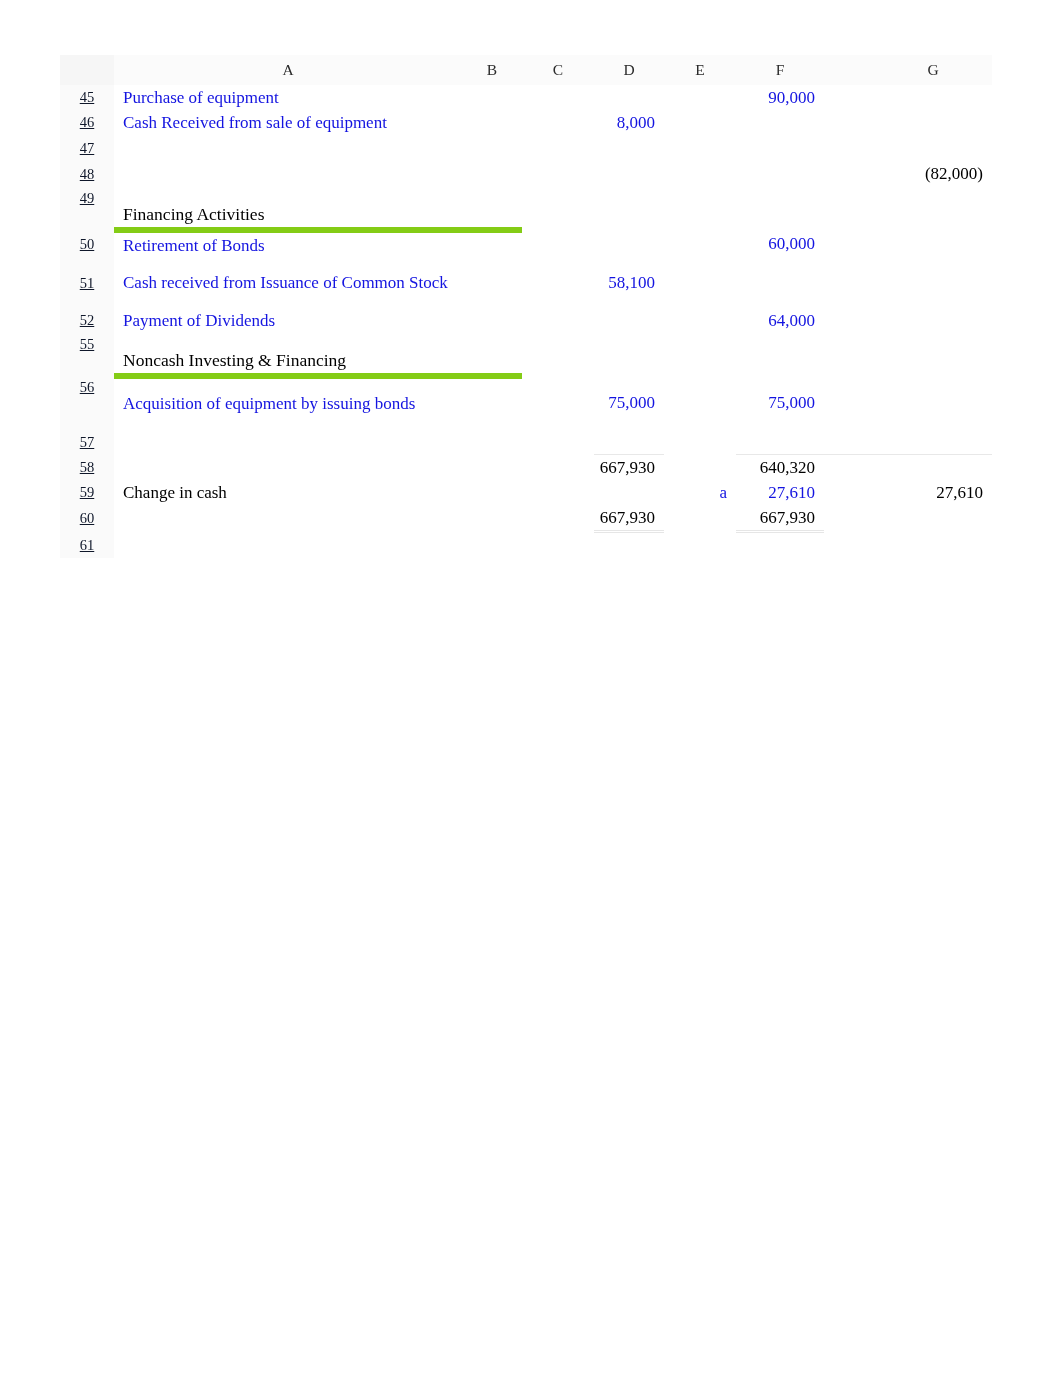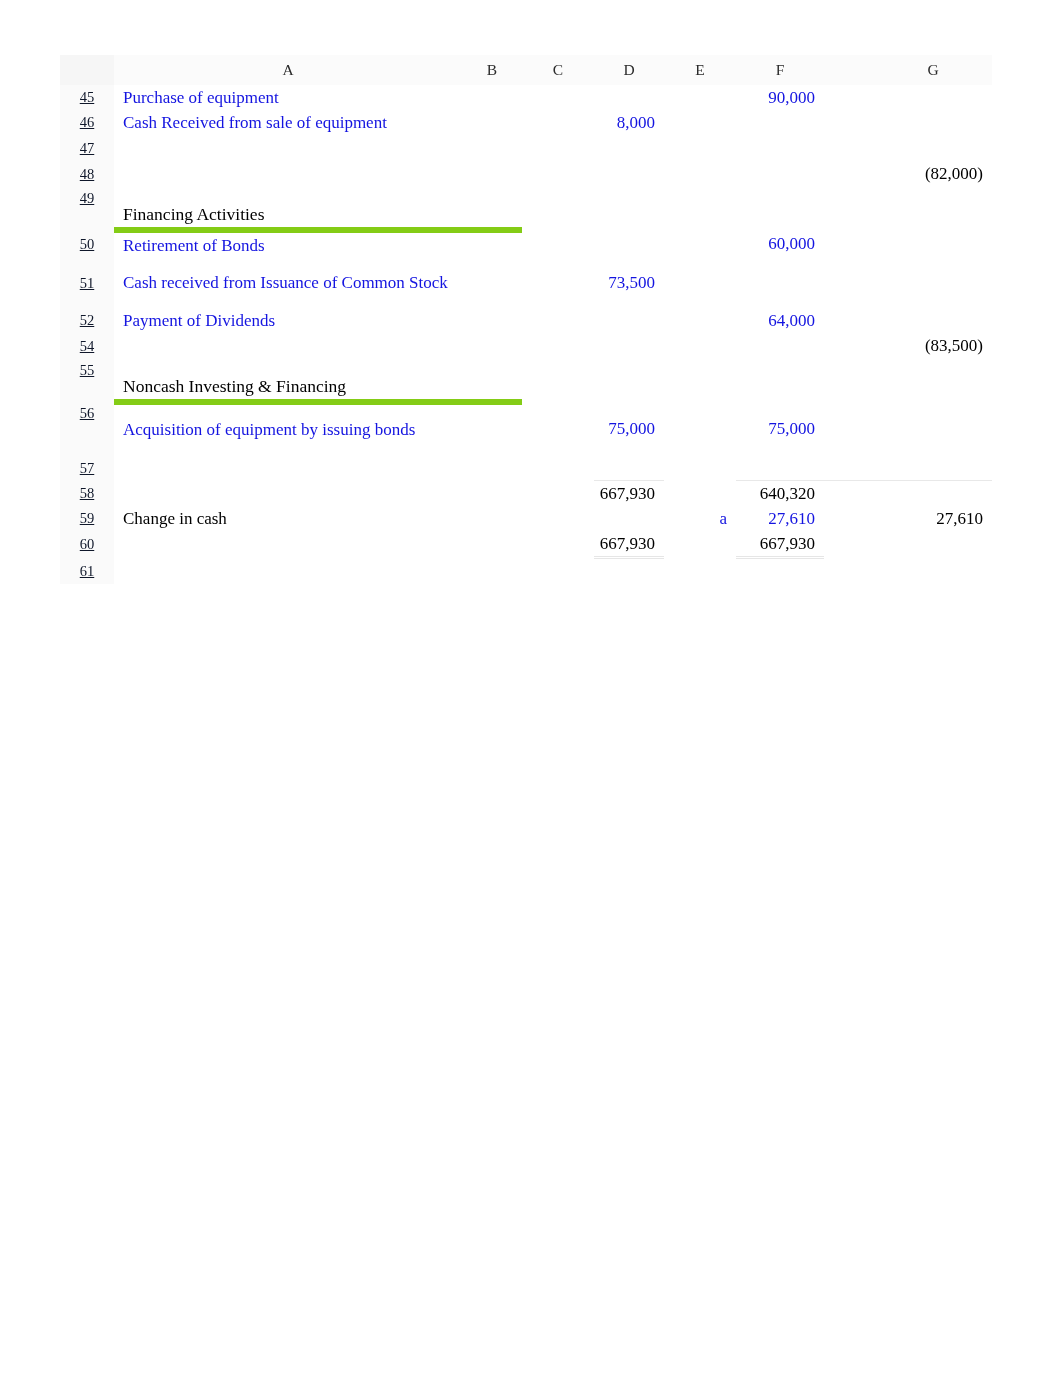--- a/index.html
+++ b/index.html
@@ -207,51 +207,40 @@
       <td class="num blue">60,000</td>
       <td></td>
       <td class="num"></td>
     </tr>
 
     <tr class="r-two">
       <td class="rownum">51</td>
       <td class="label blue two-line">Cash received from Issuance of Common Stock</td>
       <td class="num"></td>
       <td class="num"></td>
-      <td class="num blue">73,500</td>
+      <td class="num blue">58,100</td>
       <td class="num"></td>
       <td class="num"></td>
       <td></td>
       <td class="num"></td>
     </tr>
 
     <tr class="r-short">
       <td class="rownum">52</td>
       <td class="label blue">Payment of Dividends</td>
       <td class="num"></td>
       <td class="num"></td>
       <td class="num"></td>
       <td class="num"></td>
       <td class="num blue">64,000</td>
       <td></td>
       <td class="num"></td>
     </tr>
 
 
-    <tr class="r-std">
-      <td class="rownum">54</td>
-      <td class="label"></td>
-      <td class="num"></td>
-      <td class="num"></td>
-      <td class="num"></td>
-      <td class="num"></td>
-      <td class="num"></td>
-      <td></td>
-      <td class="num black">(83,500)</td>
-    </tr>
 
     <tr class="r-hdg">
       <td class="rownum tall">55</td>
       <td class="label heading hdg-underline">Noncash Investing &amp; Financing</td>
       <td class="num hdg-underline"></td>
       <td class="num"></td>
       <td class="num"></td>
       <td class="num"></td>
       <td class="num"></td>
       <td></td>

